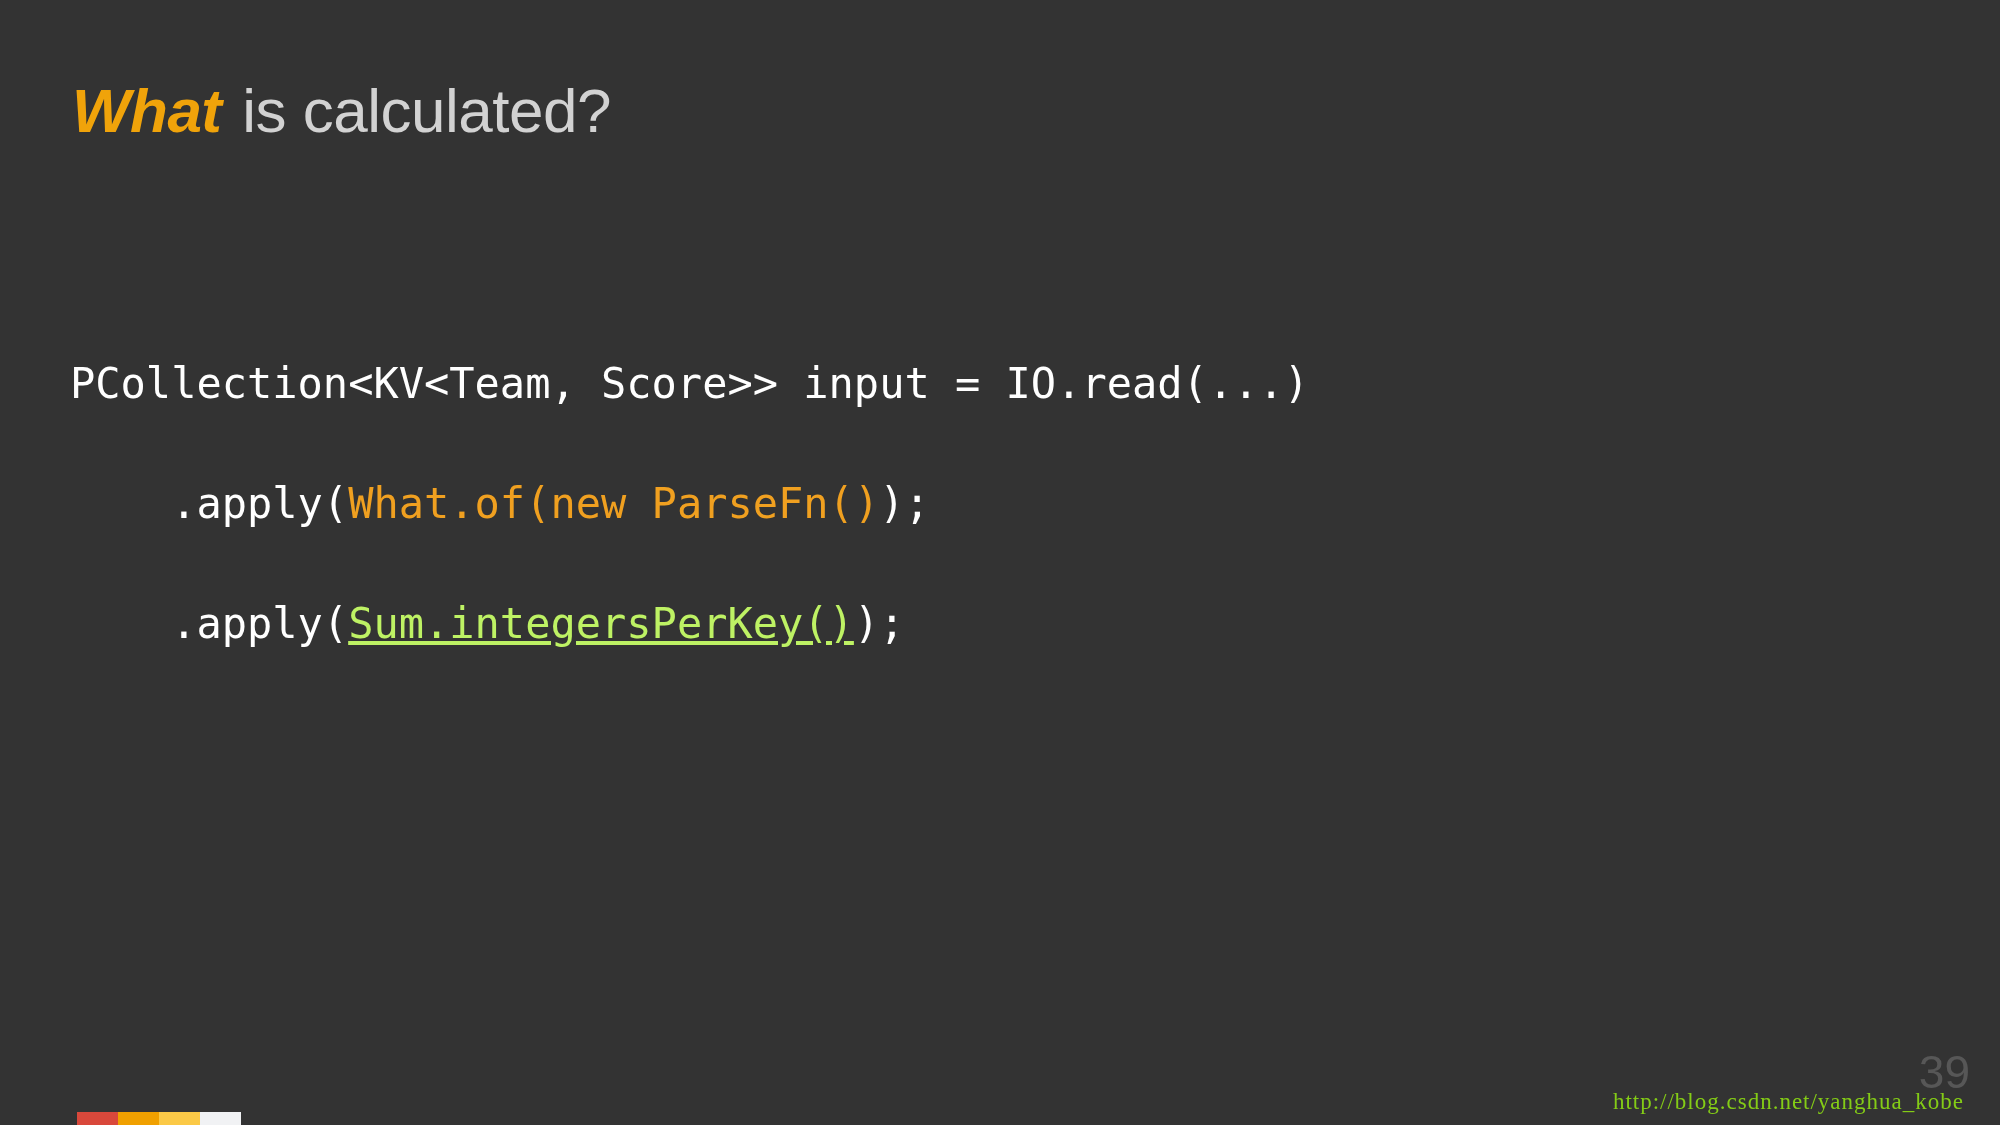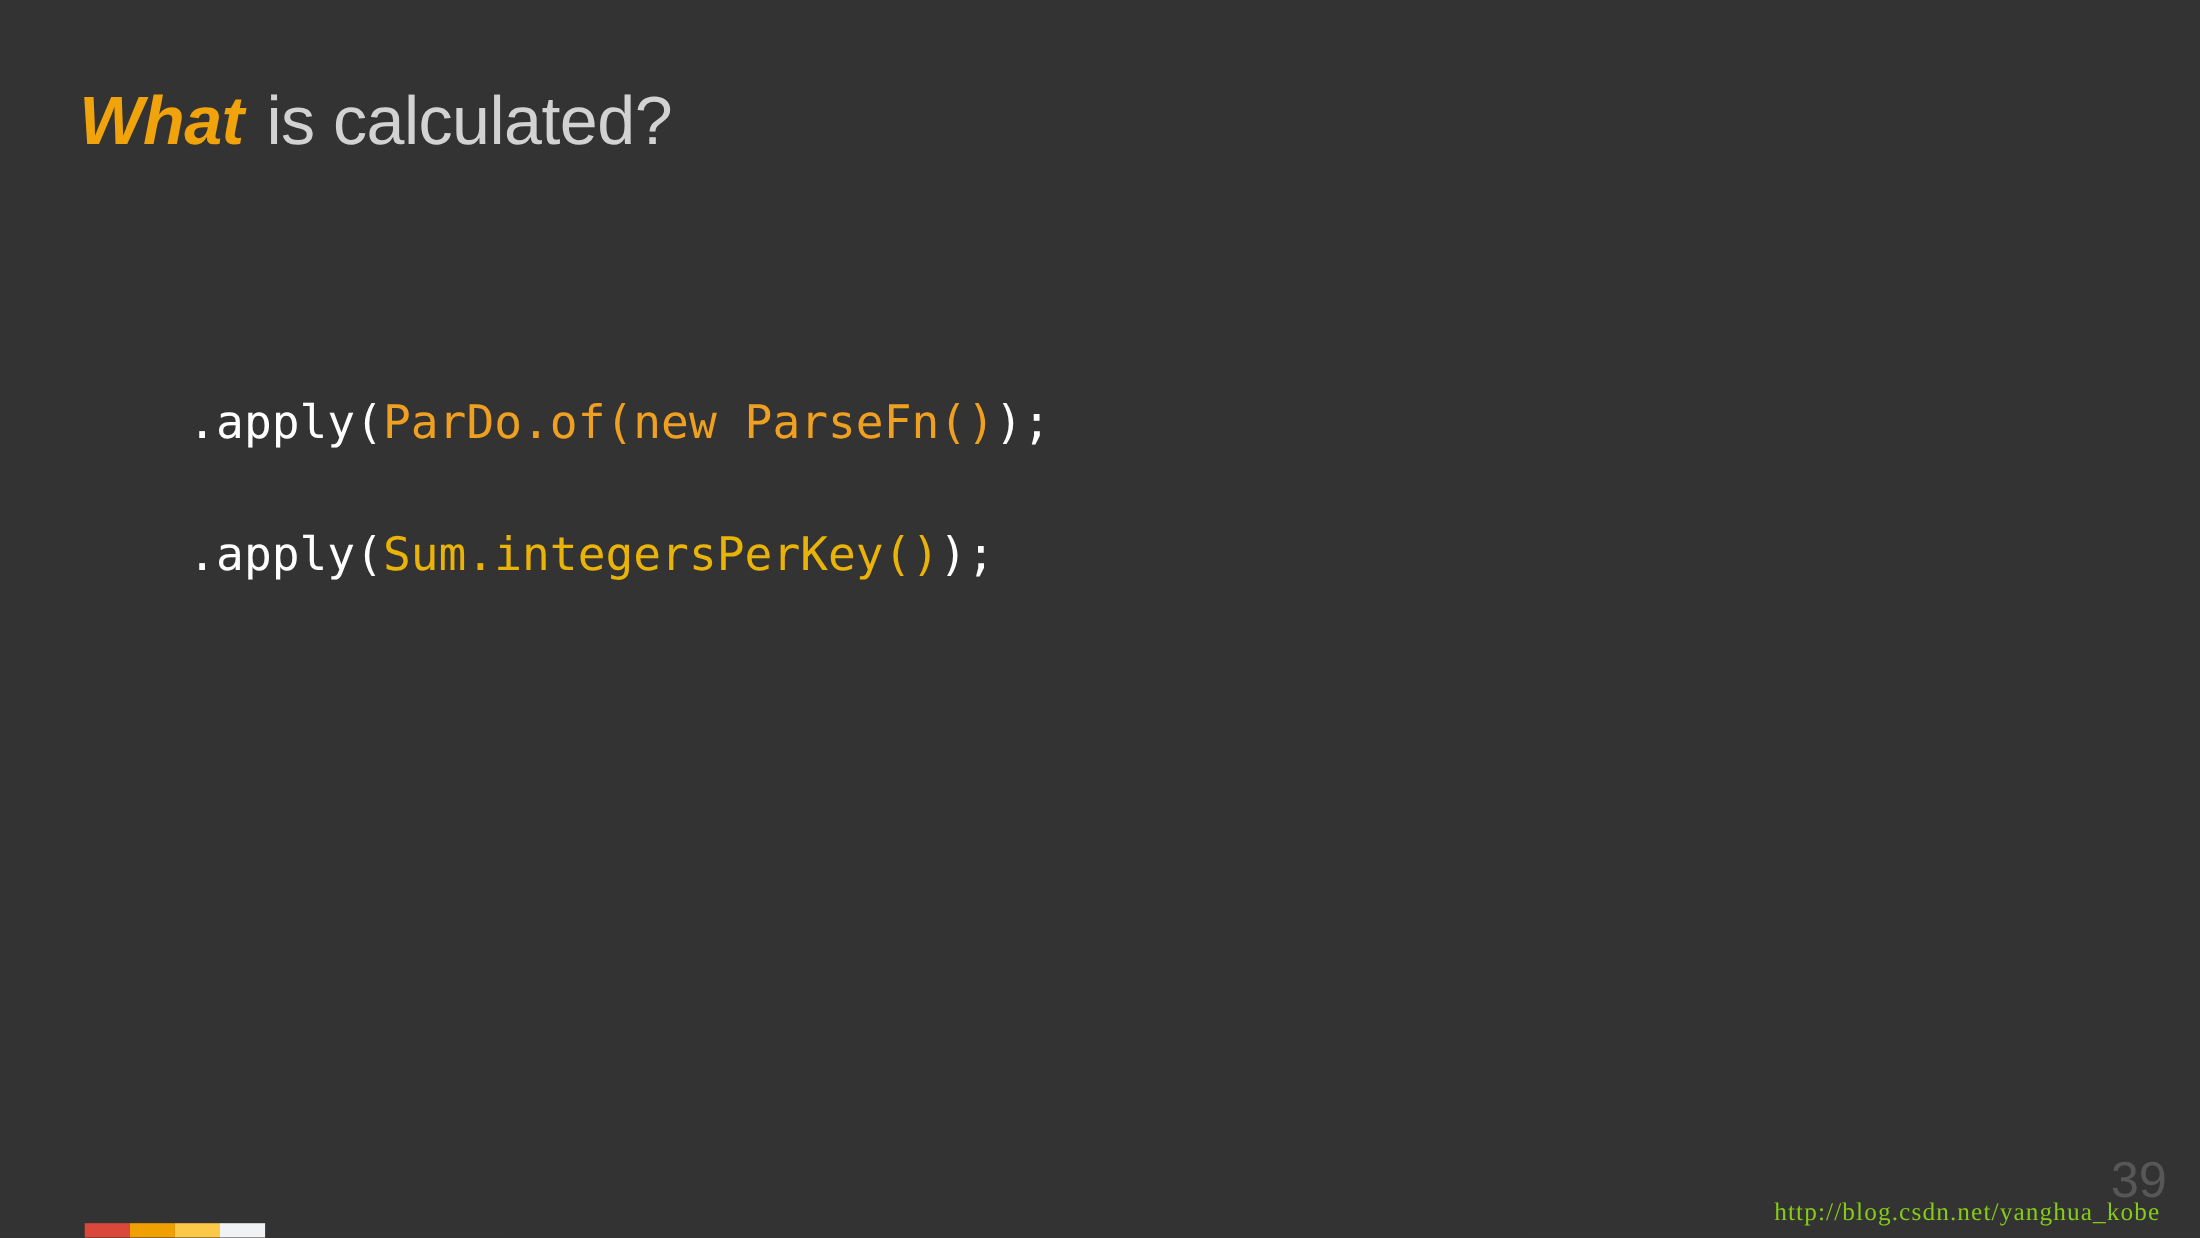--- a/index.html
+++ b/index.html
@@ -98,23 +98,23 @@
     white-space: nowrap;
   }
 </style>
 </head>
 <body style="background: rgb(51, 51, 51);">
 
 <div class="slide" style="background: rgb(51, 51, 51);">
 
   <h1 class="slide-title"><span class="title-accent" style="color: rgb(240, 163, 10);">What</span><span class="title-rest" style="color: rgb(210, 210, 210);"> is calculated?</span></h1>
 
-  <pre class="code-block">
-<code class="code-line"><span class="tok-plain" style="color: rgb(255, 255, 255);">    .apply(</span><span class="tok-call" style="color: rgb(240, 160, 32);">ParDo.of(new ParseFn()</span><span class="tok-plain" style="color: rgb(255, 255, 255);">);</span></code>
-<code class="code-line"><span class="tok-plain" style="color: rgb(255, 255, 255);">    .apply(</span><span class="tok-call" style="color: #eab308;">Sum.integersPerKey()</span><span class="tok-plain" style="color: rgb(255, 255, 255);">);</span></code></pre>
+  <pre class="code-block"><code class="code-line"><span class="tok-plain" style="color: rgb(255, 255, 255);">PCollection&lt;KV&lt;Team, Score&gt;&gt; input = IO.read(...)</span></code>
+<code class="code-line"><span class="tok-plain" style="color: rgb(255, 255, 255);">    .apply(</span><span class="tok-call" style="color: rgb(240, 160, 32);">What.of(new ParseFn()</span><span class="tok-plain" style="color: rgb(255, 255, 255);">);</span></code>
+<code class="code-line"><span class="tok-plain" style="color: rgb(255, 255, 255);">    .apply(</span><span class="tok-call" style="color: #bef264; text-decoration: underline;">Sum.integersPerKey()</span><span class="tok-plain" style="color: rgb(255, 255, 255);">);</span></code></pre>
 
   <div class="color-bar">
     <div class="seg" style="background: rgb(217, 72, 59);"></div>
     <div class="seg" style="background: rgb(240, 160, 0);"></div>
     <div class="seg" style="background: rgb(251, 201, 71);"></div>
     <div class="seg" style="background: rgb(241, 242, 244);"></div>
   </div>
 
   <div class="page-number" style="color: rgb(87, 87, 87);">39</div>
 

